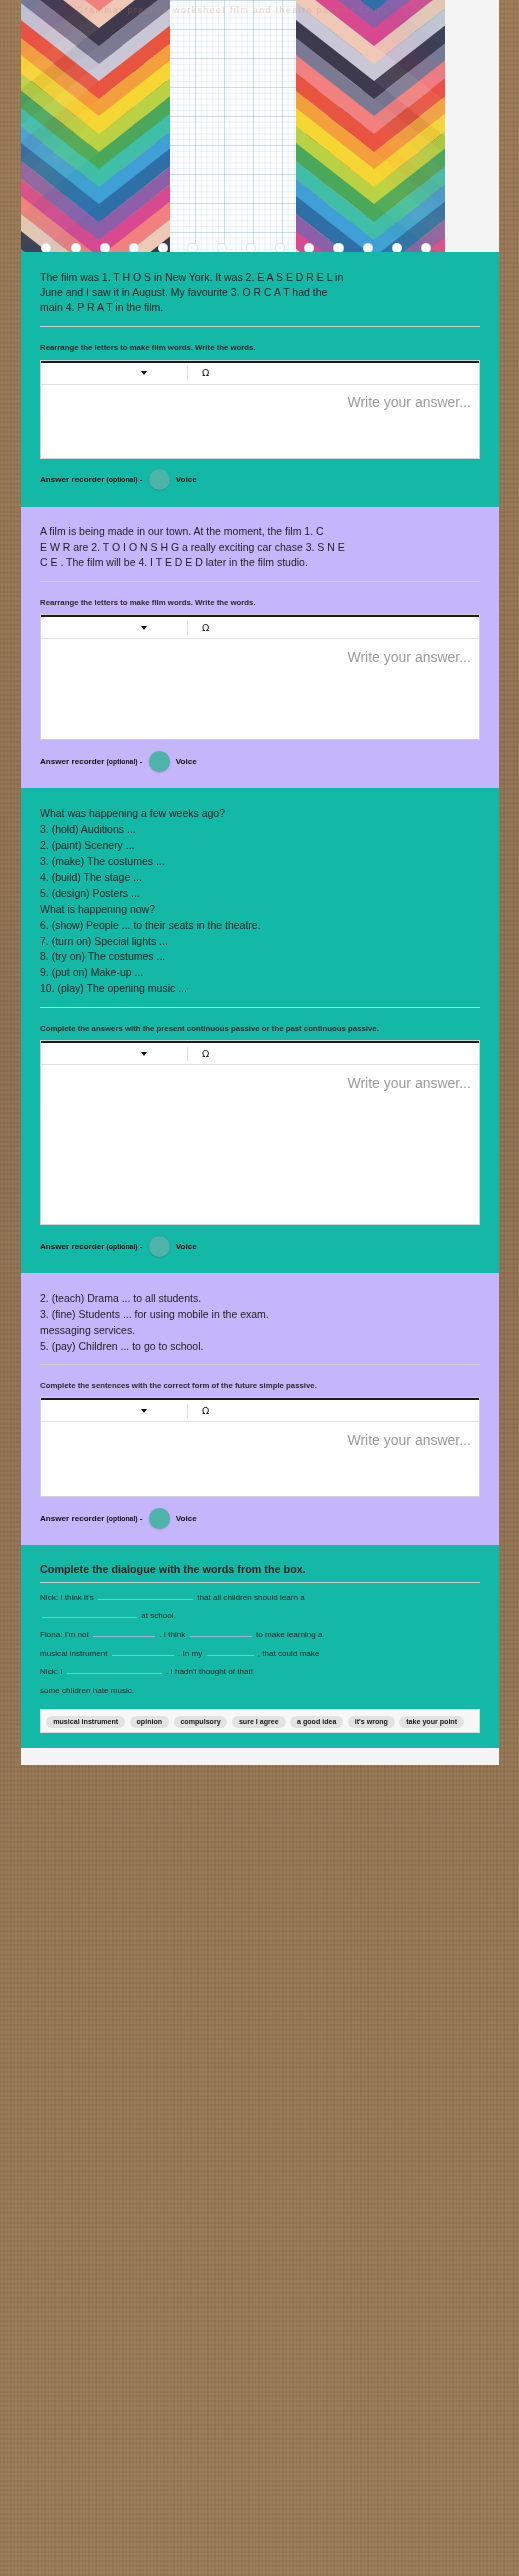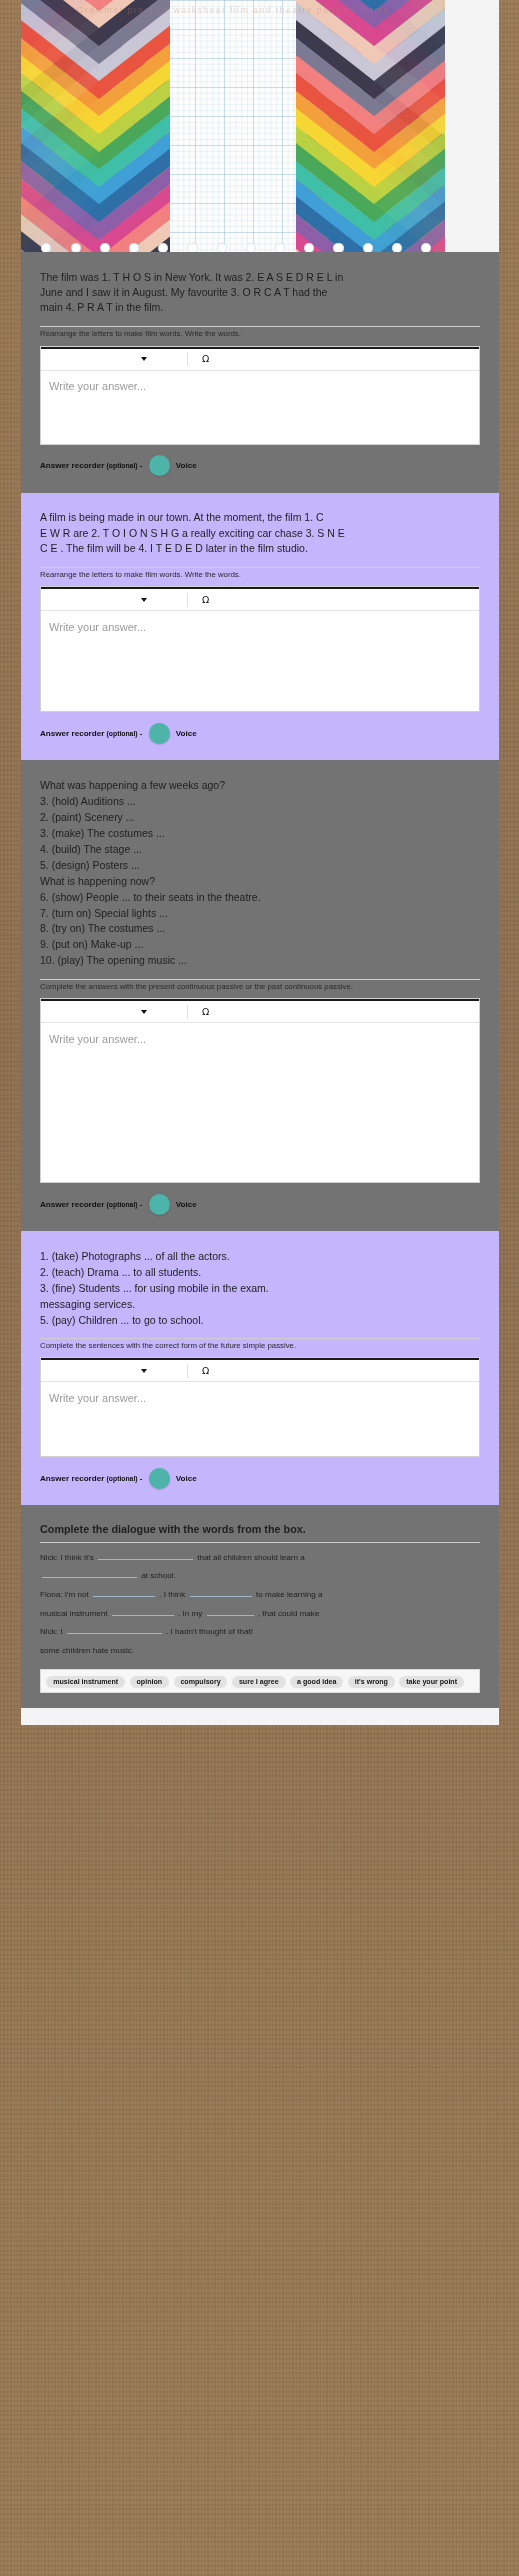--- a/index.html
+++ b/index.html
@@ -71,40 +71,40 @@
   }
   .punch-row span {
     width: 10.2px; height: 10.2px; border-radius: 50%;
     background: #ffffff;
     box-shadow: 0 0 0 0.7px rgba(150,190,210,0.45) inset;
   }
 
   
   .ex {
     padding: 17.6px 19px 5.4px 19px;
-    background: #737373;
+    background: #14b8a6;
   }
   .ex.alt { background: #c4b5fd; }
   .prompt {
     font-size: 10.5px;
     line-height: 1.46;
     color: #1f1f1f;
     font-family: "Liberation Sans", sans-serif;
     font-weight: 400;
     margin: 0 0 10.8px 0;
   }
   .prompt .ln { display: block; }
   .instr {
     font-size: 7.8px;
     color: #2a2a2a;
     line-height: 1.4;
     border-top: 0.7px solid #cfcfcf;
-    padding-top: 2px;
+    padding-top: 16px;
     margin-bottom: 5.4px;
-    font-weight: 400;
+    font-weight: 700;
   }
 
   
   .editor {
     border: 0.7px solid #d2d2d2;
     background: #ffffff;
     margin-bottom: 10.8px;
   }
   .editor-toolbar {
     position: relative;
@@ -130,21 +130,22 @@
   }
   .tb-omega {
     position: absolute; left: 161px; top: 50%;
     transform: translateY(-50%);
     font-size: 9.5px; color: #111; line-height: 1;
     font-family: "DejaVu Sans", sans-serif;
   }
   .answer-area {
     padding: 9.5px 8.1px;
     color: #9b9b9b;
-    font-size: 11px;
+    font-size: 14px;
+    text-align: right;
   }
   .answer-area.h1 { height: 73px; }
   .answer-area.h2 { height: 100px; }
   .answer-area.h3 { height: 159px; }
   .answer-area.h4 { height: 74px; }
 
   
   .recorder {
     display: flex;
     align-items: center;
@@ -408,21 +409,20 @@
       </div>
       <div class="recorder">
         <span class="rec-label"><span>Answer recorder</span> <em>(optional)</em> <span>-</span></span>
         <button class="rec-btn"></button>
         <span class="rec-voice">Voice</span>
       </div>
     </section>
 
     <section class="ex alt">
       <div class="qlist">
-        <span class="ln">1. (take) Photographs ... of all the actors.</span>
         <span class="ln">2. (teach) Drama ... to all students.</span>
         <span class="ln">3. (fine) Students ... for using mobile in the exam.</span>
         <span class="ln">messaging services.</span>
         <span class="ln">5. (pay) Children ... to go to school.</span>
       </div>
       <div class="instr">Complete the sentences with the correct form of the future simple passive.</div>
       <div class="editor">
         <div class="editor-toolbar">
           <span class="tb-caret"></span>
           <span class="tb-sep"></span>

